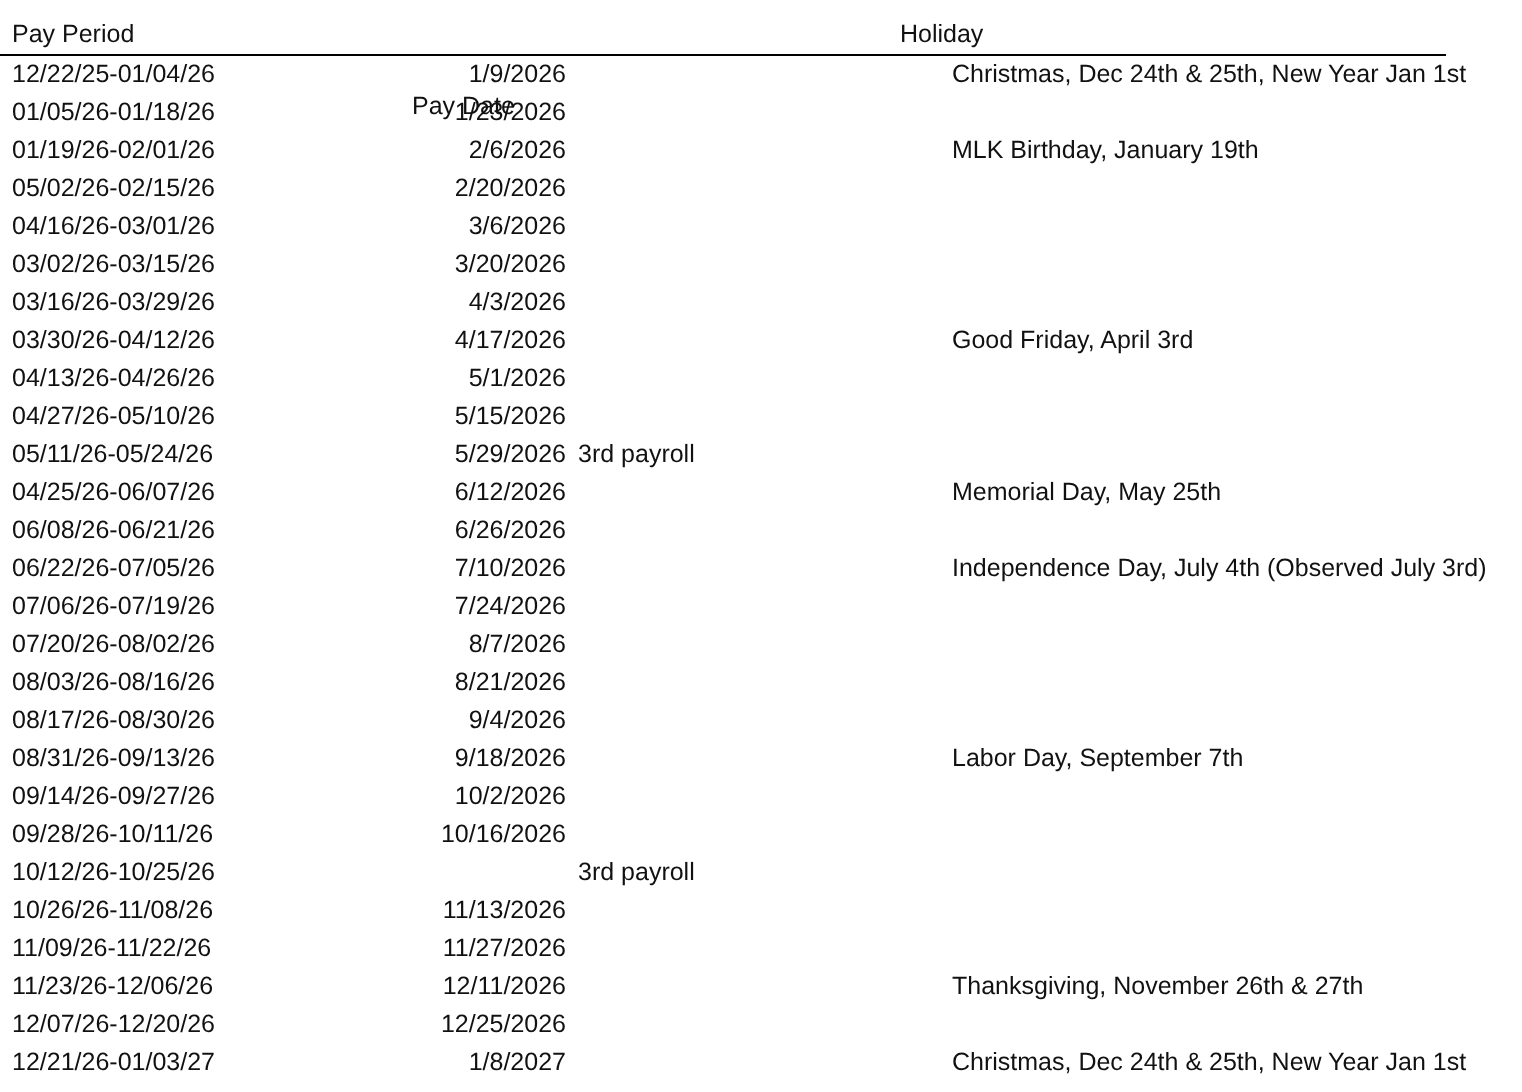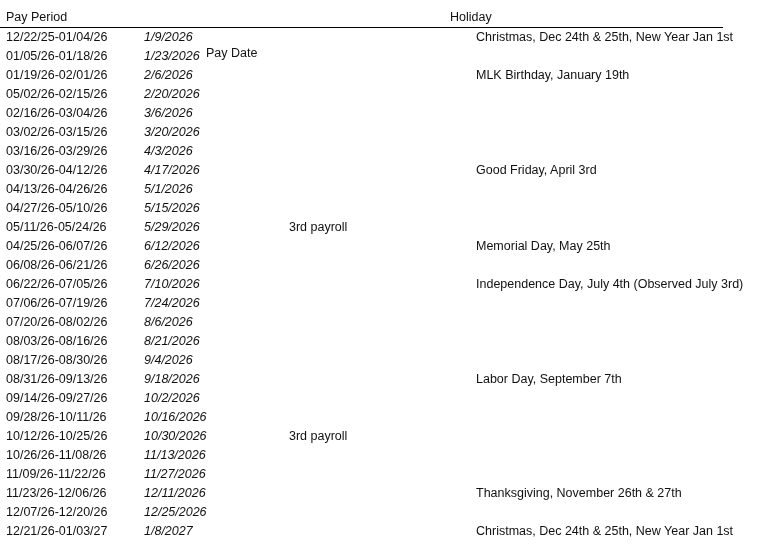--- a/index.html
+++ b/index.html
@@ -6,21 +6,21 @@
   body { width:761px; height:546px; overflow:hidden; position:relative;
          font-family:"Liberation Sans", "DejaVu Sans", sans-serif; font-size:12.5px; color:#111; }
   .sheet { position:absolute; left:0; top:0; width:761px; }
   .header { position:absolute; top:8px; left:0; width:723px; height:19px; border-bottom:1.5px solid #000; }
   .cell { position:absolute; white-space:nowrap; line-height:19px; }
   .h-period { left:6px; }
   .h-date { left:206px;margin-top:36px; }
   .h-holiday { left:450px; }
   .row { position:absolute; left:0; width:761px; height:19px; }
   .c-period { left:6px; }
-  .c-date { left:144px; width:123px; text-align:left;font-style:italic; }
+  .c-date { left:160px; width:123px; text-align:right; }
   .c-note { left:289px; }
   .c-holiday { left:476px; }
 </style>
 </head>
 <body>
 
 <div class="sheet">
   <div class="header">
     <span class="cell h-period">Pay Period</span>
     <span class="cell h-date">Pay Date</span>
@@ -45,21 +45,21 @@
         <span class="cell c-note"></span>
         <span class="cell c-holiday">MLK Birthday, January 19th</span>
       </div>
       <div class="row" style="top: 85px;">
         <span class="cell c-period">05/02/26-02/15/26</span>
         <span class="cell c-date">2/20/2026</span>
         <span class="cell c-note"></span>
         <span class="cell c-holiday"></span>
       </div>
       <div class="row" style="top: 104px;">
-        <span class="cell c-period">02/16/26-03/04/26</span>
+        <span class="cell c-period">04/16/26-03/01/26</span>
         <span class="cell c-date">3/6/2026</span>
         <span class="cell c-note"></span>
         <span class="cell c-holiday"></span>
       </div>
       <div class="row" style="top: 123px;">
         <span class="cell c-period">03/02/26-03/15/26</span>
         <span class="cell c-date">3/20/2026</span>
         <span class="cell c-note"></span>
         <span class="cell c-holiday"></span>
       </div>
@@ -112,21 +112,21 @@
         <span class="cell c-holiday">Independence Day, July 4th (Observed July 3rd)</span>
       </div>
       <div class="row" style="top: 294px;">
         <span class="cell c-period">07/06/26-07/19/26</span>
         <span class="cell c-date">7/24/2026</span>
         <span class="cell c-note"></span>
         <span class="cell c-holiday"></span>
       </div>
       <div class="row" style="top: 313px;">
         <span class="cell c-period">07/20/26-08/02/26</span>
-        <span class="cell c-date">8/6/2026</span>
+        <span class="cell c-date">8/7/2026</span>
         <span class="cell c-note"></span>
         <span class="cell c-holiday"></span>
       </div>
       <div class="row" style="top: 332px;">
         <span class="cell c-period">08/03/26-08/16/26</span>
         <span class="cell c-date">8/21/2026</span>
         <span class="cell c-note"></span>
         <span class="cell c-holiday"></span>
       </div>
       <div class="row" style="top: 351px;">
@@ -148,21 +148,20 @@
         <span class="cell c-holiday"></span>
       </div>
       <div class="row" style="top: 408px;">
         <span class="cell c-period">09/28/26-10/11/26</span>
         <span class="cell c-date">10/16/2026</span>
         <span class="cell c-note"></span>
         <span class="cell c-holiday"></span>
       </div>
       <div class="row" style="top: 427px;">
         <span class="cell c-period">10/12/26-10/25/26</span>
-        <span class="cell c-date">10/30/2026</span>
         <span class="cell c-note">3rd payroll</span>
         <span class="cell c-holiday"></span>
       </div>
       <div class="row" style="top: 446px;">
         <span class="cell c-period">10/26/26-11/08/26</span>
         <span class="cell c-date">11/13/2026</span>
         <span class="cell c-note"></span>
         <span class="cell c-holiday"></span>
       </div>
       <div class="row" style="top: 465px;">

